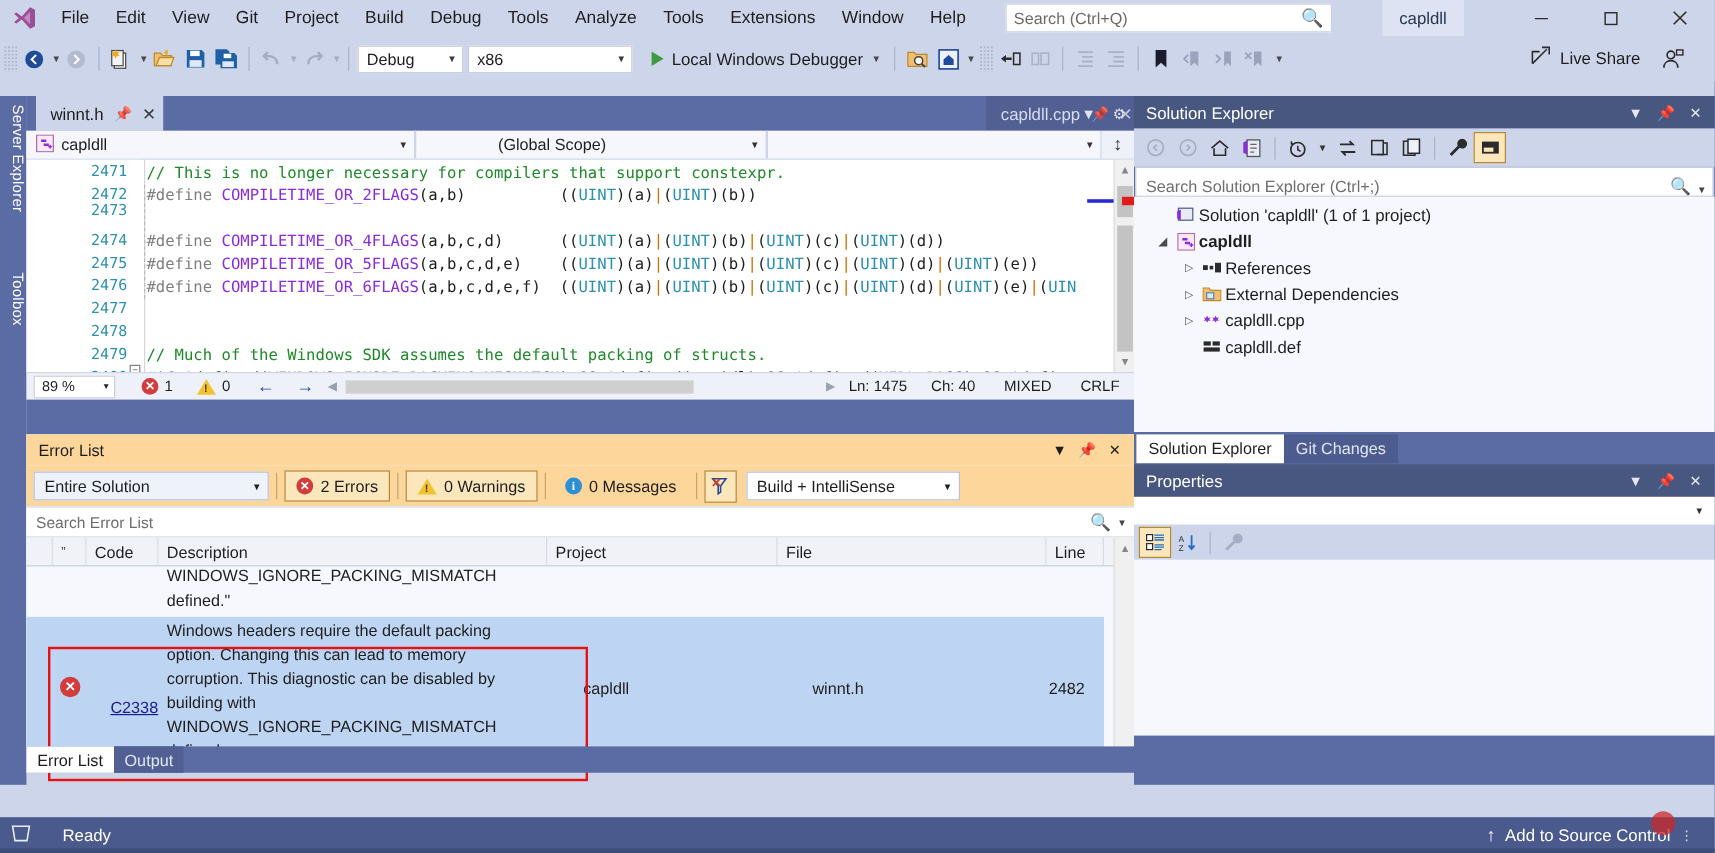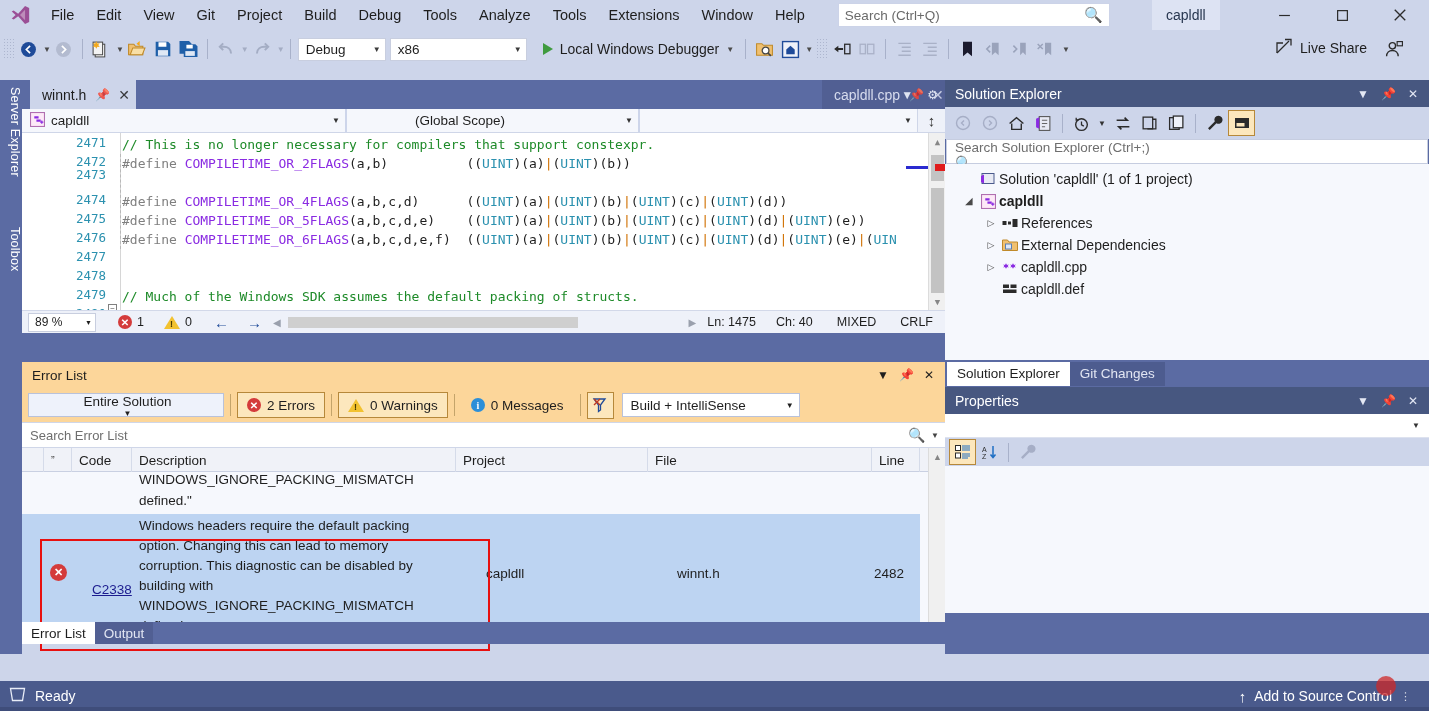--- a/index.html
+++ b/index.html
@@ -241,21 +241,21 @@
   }
   .errhdr .title { flex: 1; }
   .errhdr .ic { padding: 0 5px; font-size: 12px; color: #1e1e1e; }
   .errtools {
     height: 34px; background: #fcd69a; display: flex; align-items: center;
     padding: 0 6px; gap: 0;
   }
   .scopecombo {
     width: 196px; height: 24px; background: #eef2fb; border: 1px solid #b9c2da;
     display: flex; align-items: center; padding: 0 5px 0 8px;
-    font-size: 13.5px; color: #1e1e1e; flex-direction: column;
+    font-size: 13.5px; color: #1e1e1e;
   }
   .scopecombo .cv { flex: 1; }
   .scopecombo .cc { font-size: 8px; }
   .pillsep { width: 1px; height: 22px; background: #c4a46a; margin: 0 6px; }
   .pill {
     height: 26px; display: flex; align-items: center; gap: 6px;
     padding: 0 9px; font-size: 13.5px; color: #1e1e1e;
     background: #fce7bd; border: 1px solid #b6883a;
   }
   .pill.plain { background: transparent; border-color: transparent; }
@@ -335,22 +335,22 @@
   }
   .se-btn {
     width: 27px; height: 26px; display: flex; align-items: center;
     justify-content: center; color: #1f4b99; font-size: 14px;
   }
   .se-btn.dis { color: #a6aec6; }
   .se-btn.act { background: #fce7bd; border: 1px solid #b6883a; }
   .se-sep { width: 1px; height: 19px; background: #a8b1ca; margin: 0 5px; }
   .se-search {
     height: 25px; background: #ffffff; border: 1px solid #c6cde0;
-    display: flex; align-items: flex-start; padding: 0 5px 0 8px;
-    font-size: 13.5px; color: #6e6e6e; margin: 0 1px; flex-direction: column;
+    display: flex; align-items: flex-end; padding: 0 5px 0 8px;
+    font-size: 13.5px; color: #6e6e6e; margin: 0 1px;
   }
   .se-search .ph { flex: 1; }
   .se-tree { background: #f6f8fd; height: 196px; position: relative; }
   .tnode {
     position: absolute; height: 22px; display: flex; align-items: center;
     font-size: 14px; color: #1e1e1e; width: 484px;
   }
   .texp {
     width: 16px; text-align: center; color: #4a4a4a; font-size: 9px;
   }
@@ -373,21 +373,21 @@
     padding: 0 4px;
   }
   .props-body { background: #f6f8fd; height: 147px; }
 
   
   .statusbar {
     position: absolute; left: 0; bottom: 0; width: 1429px; height: 30px;
     background: #4a5a8c; display: flex; align-items: center;
     color: #ffffff; font-size: 14px;
   }
-  .sb-left { display: flex; align-items: center; padding-left: 9px; gap: 9px; text-align: right; }
+  .sb-left { display: flex; align-items: center; padding-left: 9px; gap: 26px; text-align: right; }
   .sb-right {
     position: absolute; right: 16px; display: flex; align-items: center; gap: 8px;
   }
   .watermark {
     position: absolute; left: 1255px; top: 672px; font-size: 22px;
     color: rgba(230,233,243,.62); font-family: "DejaVu Sans", sans-serif;
     letter-spacing: -1px; pointer-events: none; white-space: nowrap;
   }
   .wm-dot {
     position: absolute; left: 1376px; top: 676px; width: 20px; height: 20px;

